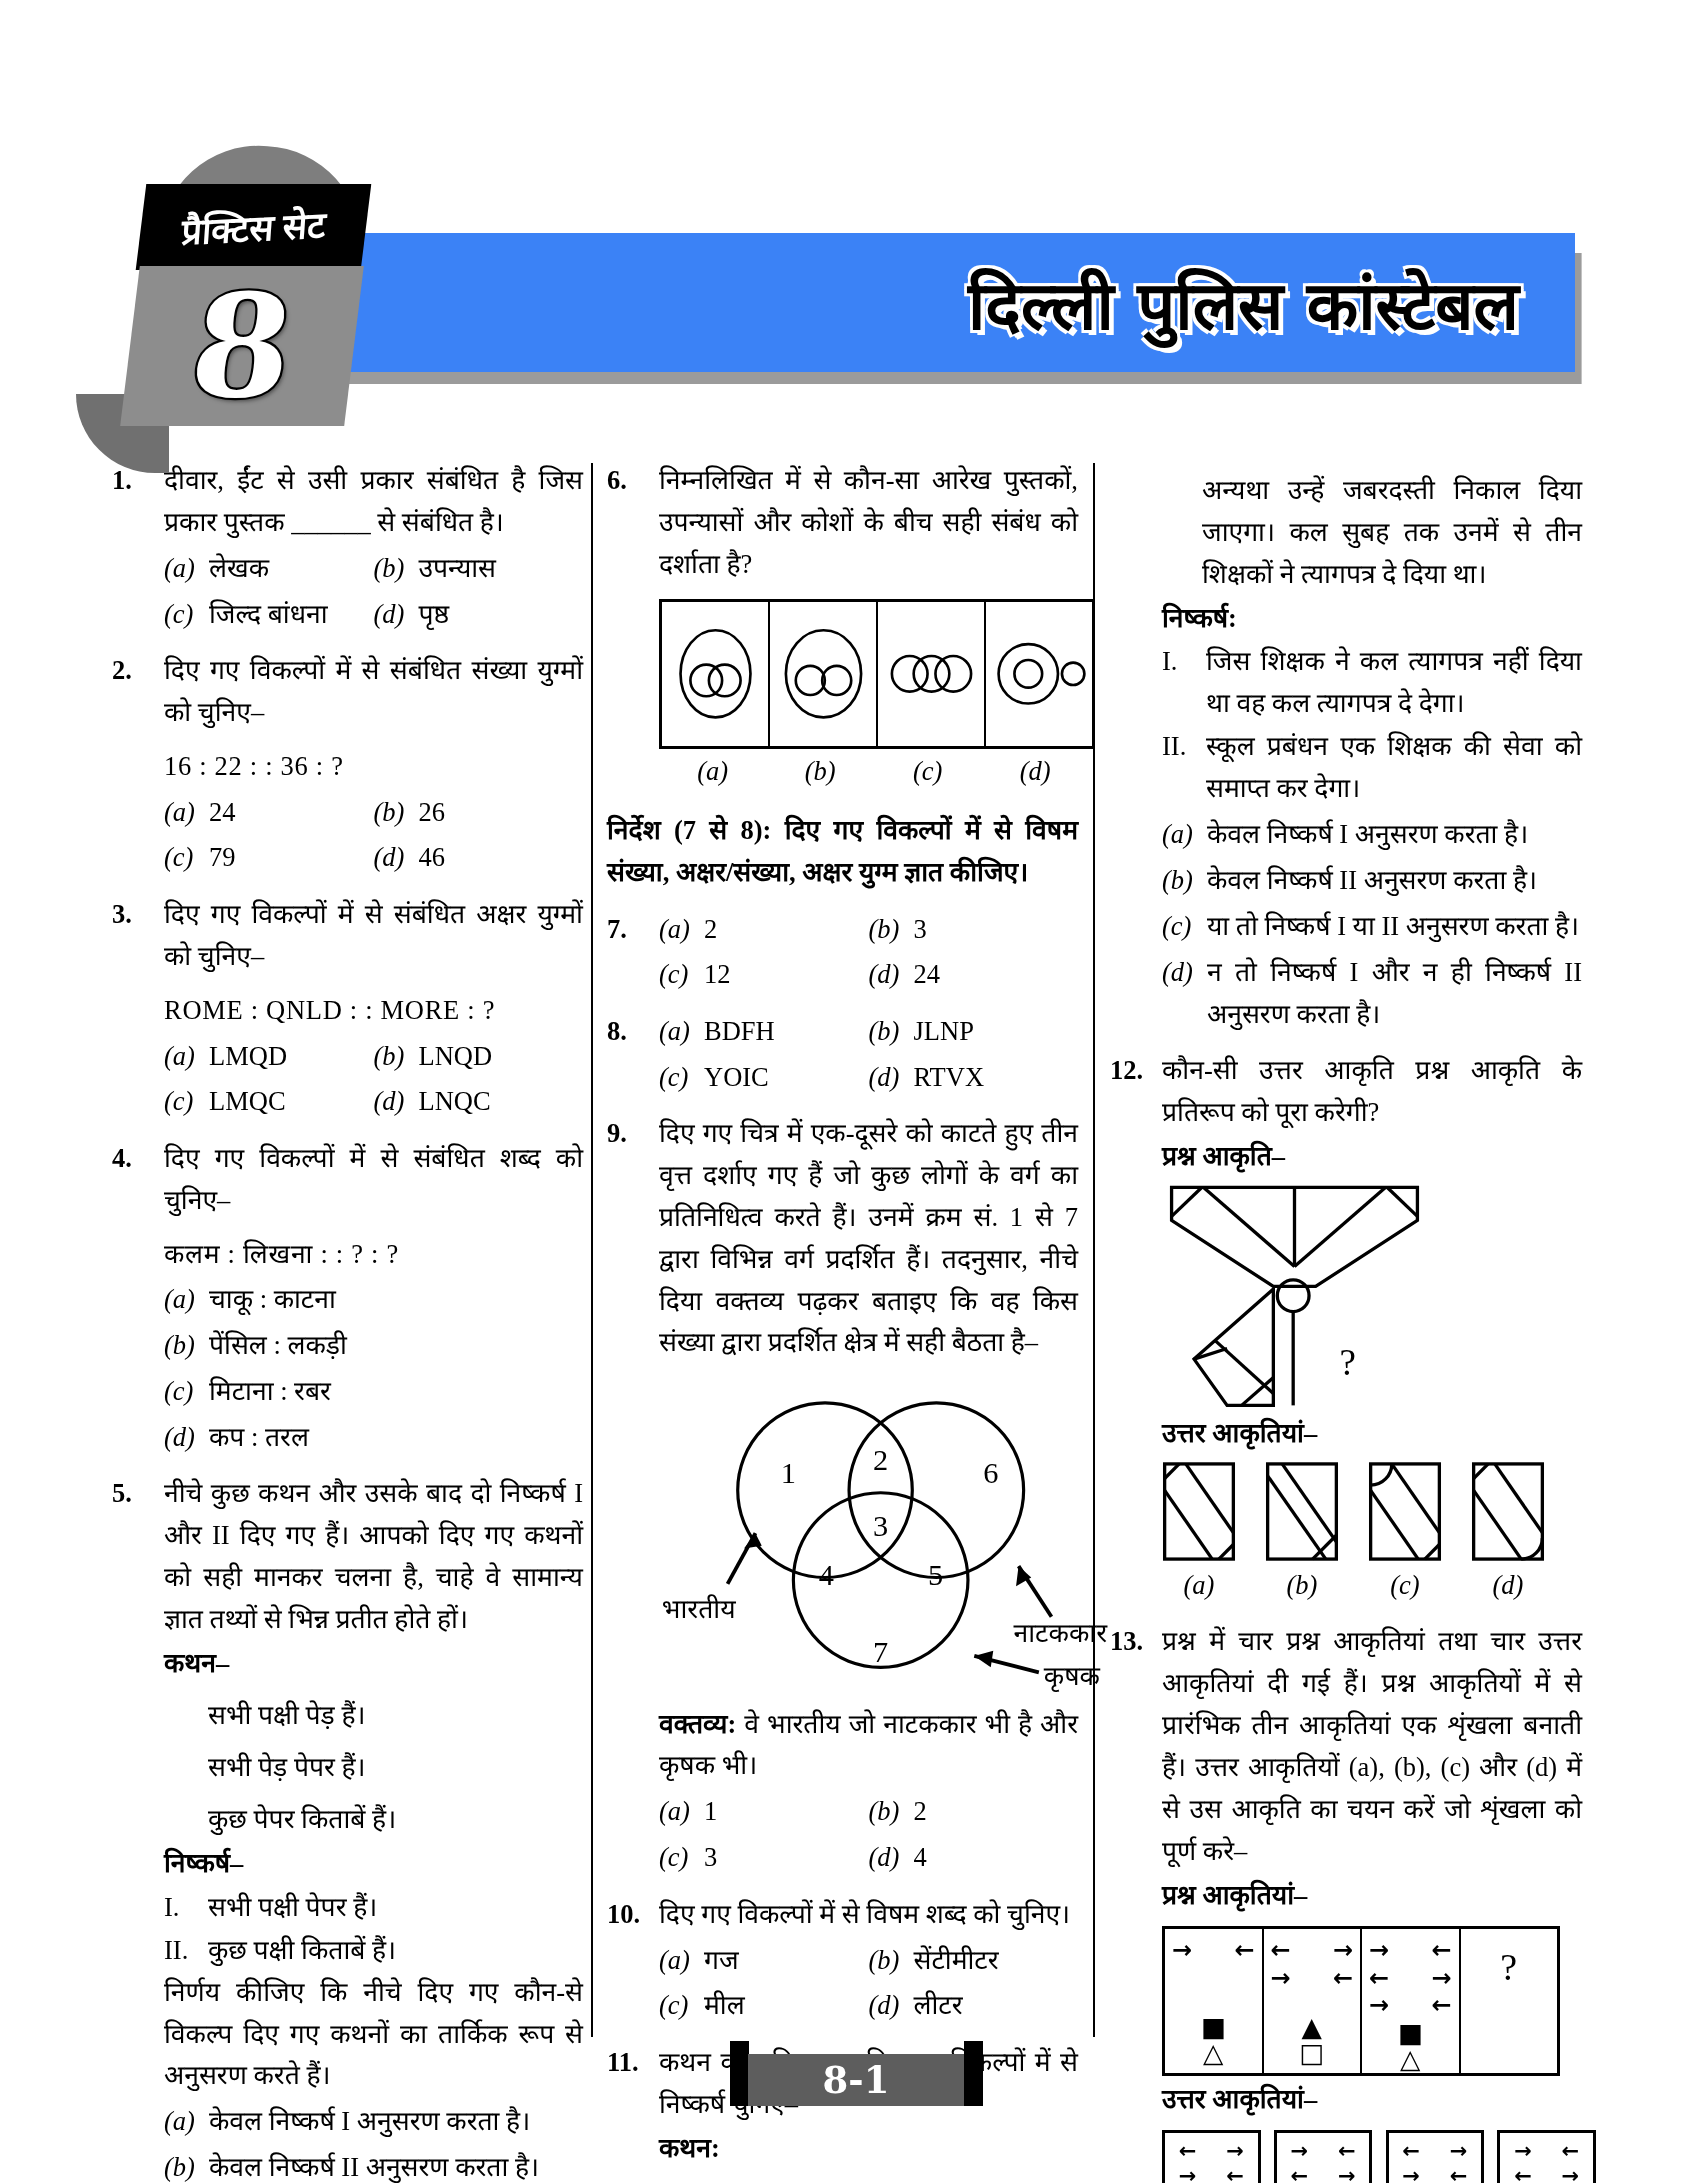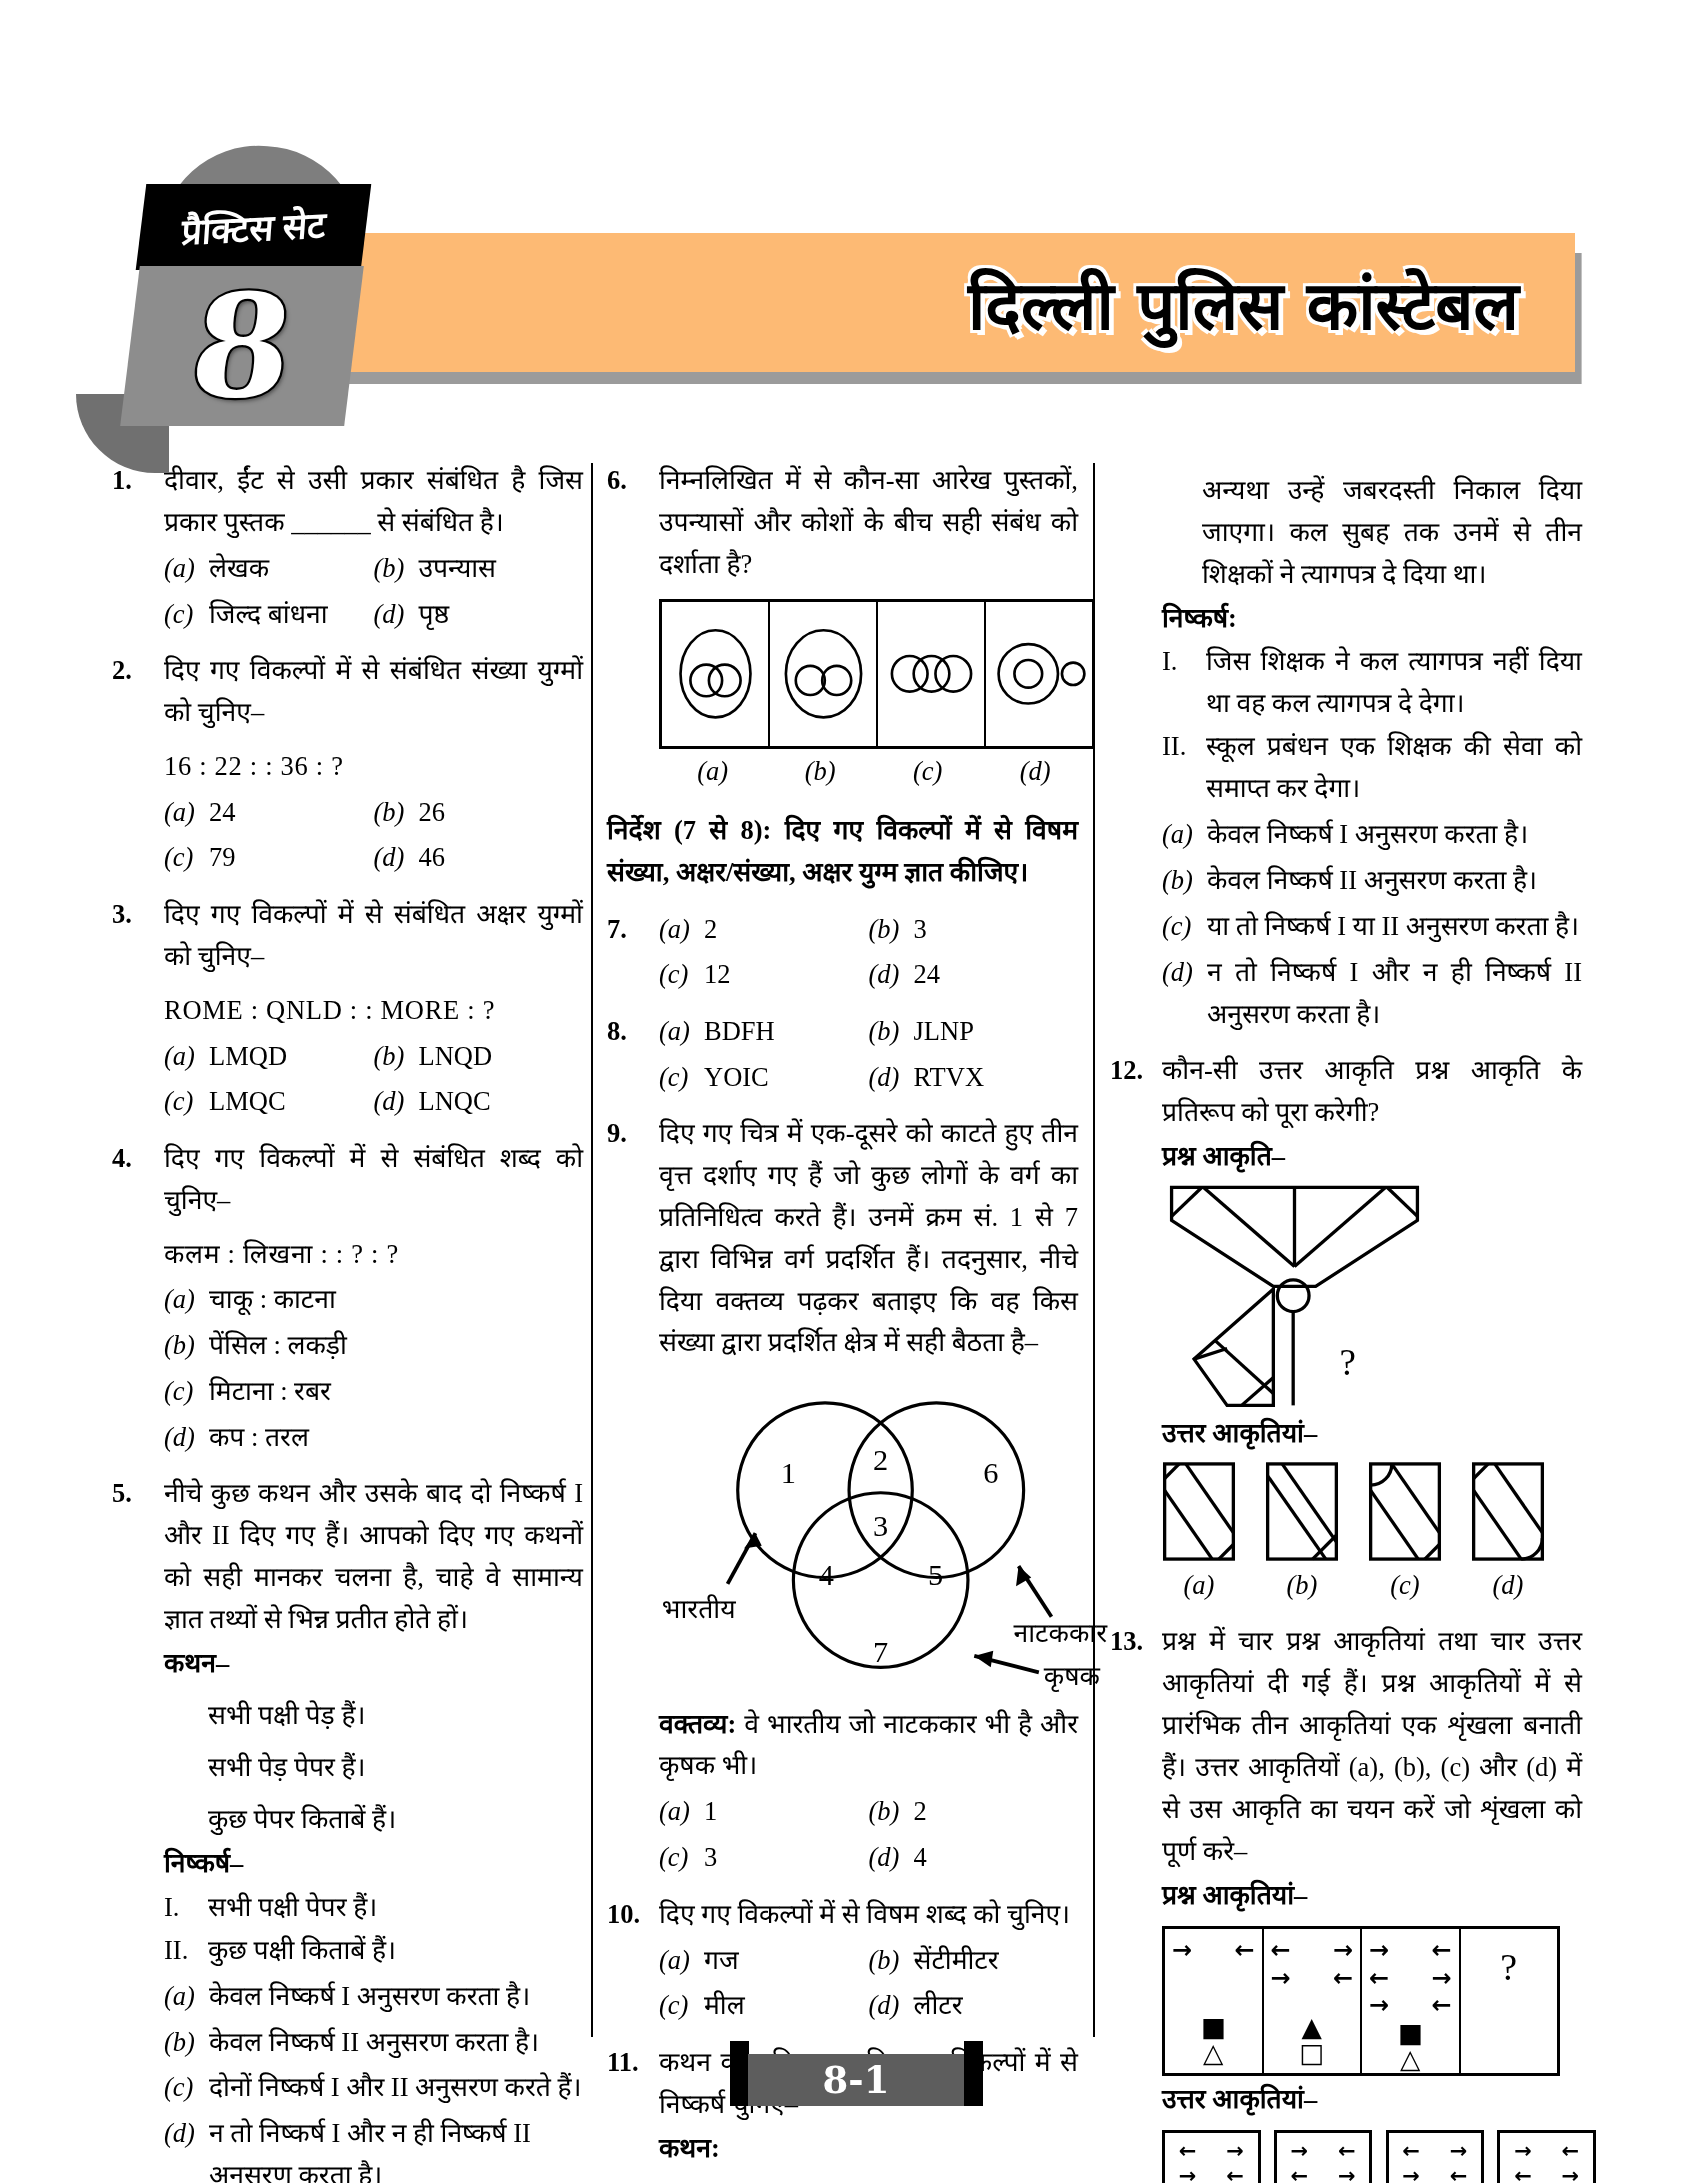--- a/index.html
+++ b/index.html
@@ -18,21 +18,21 @@
                  font-family:"Liberation Serif",serif; }
   .rcurl { position:absolute; left:76px; top:394px; width:93px; height:79px;
            background:#707070; border-radius:0 0 0 99px; z-index:2; }
   .rgray { position:absolute; left:130px; top:266px; width:224px; height:160px;
            background:#8d8d8d; transform:skewX(-7deg); z-index:5;
            display:flex; align-items:center; justify-content:center; }
   .rgray span { color:#fff; font-weight:bold; font-size:142px; line-height:1;
                 font-family:"DejaVu Serif",serif; -webkit-text-stroke:4.6px #000; paint-order:stroke fill;
                 text-shadow:2.6px 2.6px 4px rgba(0,0,0,.5); }
   .banner { position:absolute; left:220px; top:233px; width:1355px; height:139px;
-            background:#fdba74; box-shadow:10.6px 16px 0 -4px #9b9b9b; z-index:1; }
+            background:#3b82f6; box-shadow:10.6px 16px 0 -4px #9b9b9b; z-index:1; }
   .banner-title { position:absolute; right:56px; top:50%; transform:translateY(-50%);
                   font-size:67px; font-weight:bold; font-family:"DejaVu Serif",serif; white-space:nowrap;
                   text-shadow:-2.6px -2.6px 0 #fff,2.6px -2.6px 0 #fff,-2.6px 2.6px 0 #fff,2.6px 2.6px 0 #fff,4.6px 4.6px 0 #fff; }
   
   .col { position:absolute; top:460px; font-size:26.5px; line-height:1.58; }
   .col1 { left:112px;  width:471px; }
   .col2 { left:607px;  width:471px; }
   .col3 { left:1110px; width:472px; }
   .vline { position:absolute; width:2px; background:#000; top:463px; height:1574px; }
   .vl1 { left:591px; } .vl2 { left:1093px; }
@@ -221,20 +221,21 @@
       <div class="ind">कुछ पेपर किताबें हैं।</div>
       <div class="subhead">निष्कर्ष–</div>
       <div class="crow">
           <span class="cnum">I.</span>
           <span>सभी पक्षी पेपर हैं।</span>
         </div>
       <div class="crow">
           <span class="cnum">II.</span>
           <span>कुछ पक्षी किताबें हैं।</span>
         </div>
+      <div class="just">निर्णय कीजिए कि नीचे दिए गए कौन-से विकल्प दिए गए कथनों का तार्किक रूप से अनुसरण करते हैं।</div>
       <div class="opt1">
           <span class="ol">(a)</span>
           <span class="ov">केवल निष्कर्ष I अनुसरण करता है।</span>
         </div>
       <div class="opt1">
           <span class="ol">(b)</span>
           <span class="ov">केवल निष्कर्ष II अनुसरण करता है।</span>
         </div>
       <div class="opt1">
           <span class="ol">(c)</span>

